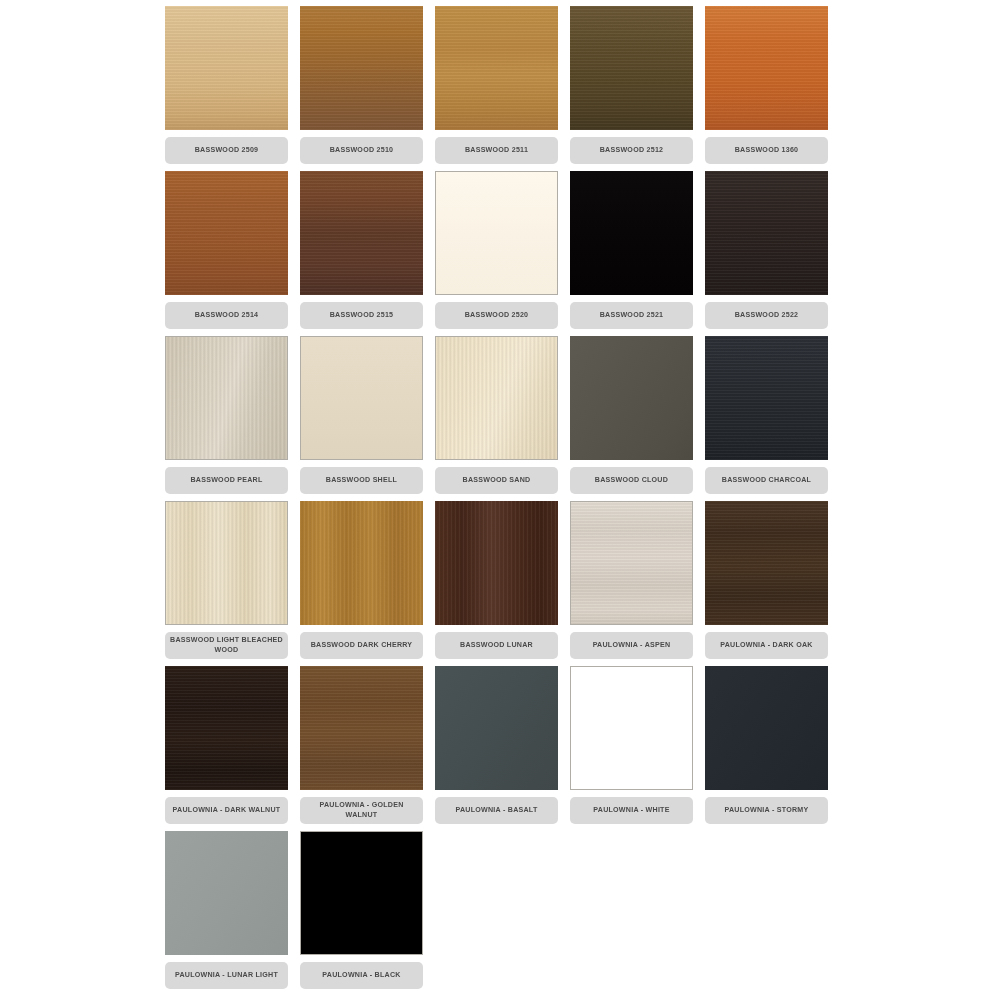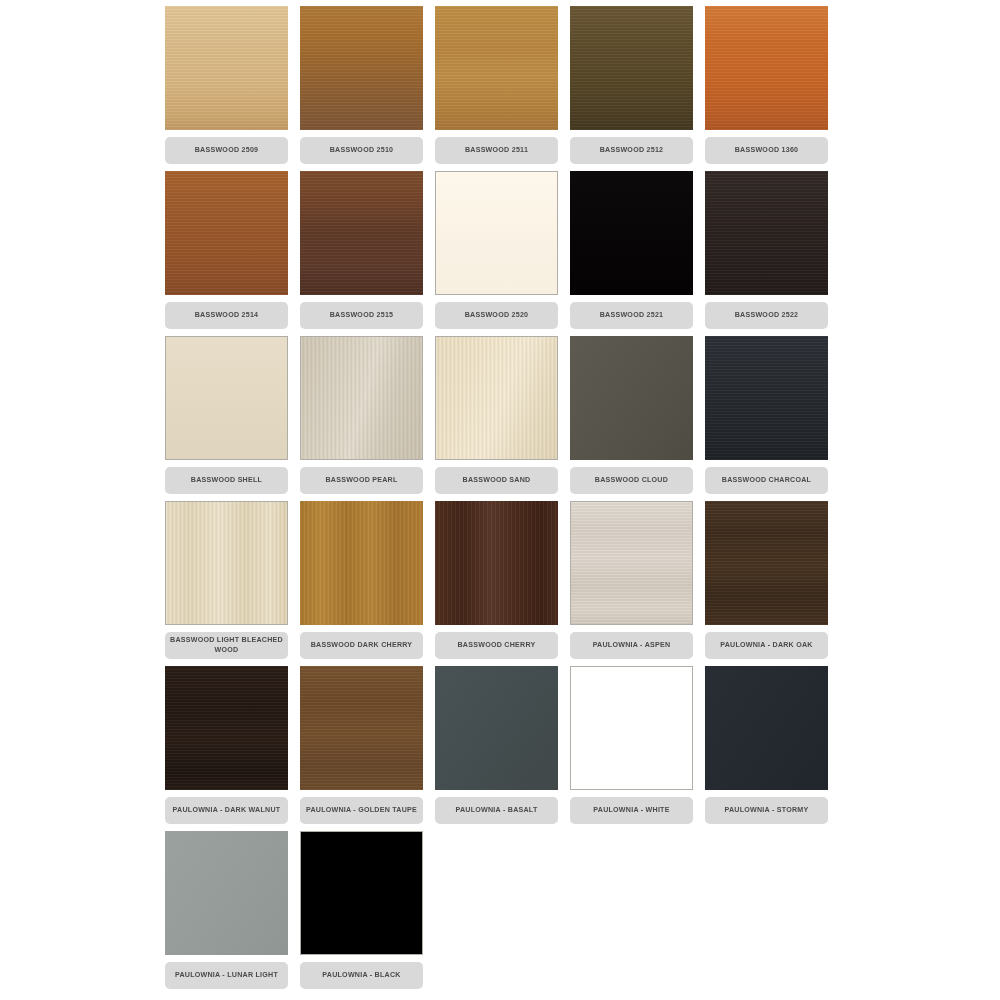--- a/index.html
+++ b/index.html
@@ -118,26 +118,26 @@
       </div>
       <div class="cell">
         <div class="swatch" style="background: linear-gradient(rgb(13, 10, 11) 0%, rgb(8, 5, 6) 60%, rgb(5, 3, 4) 100%);"></div>
         <div class="label">BASSWOOD 2521</div>
       </div>
       <div class="cell">
         <div class="swatch grain-h" style="background: linear-gradient(rgb(51, 42, 38) 0%, rgb(44, 35, 32) 40%, rgb(39, 31, 29) 75%, rgb(34, 27, 25) 100%);"></div>
         <div class="label">BASSWOOD 2522</div>
       </div>
       <div class="cell">
+        <div class="swatch bordered grain-v" style="background: linear-gradient(105deg, rgb(210, 201, 183) 0%, rgb(222, 214, 198) 38%, rgb(228, 221, 207) 52%, rgb(214, 206, 189) 70%, rgb(205, 196, 178) 100%);"></div>
+        <div class="label">BASSWOOD  PEARL</div>
+      </div>
+      <div class="cell">
         <div class="swatch bordered" style="background: linear-gradient(rgb(231, 221, 200) 0%, rgb(227, 217, 195) 55%, rgb(223, 212, 189) 100%);"></div>
         <div class="label">BASSWOOD SHELL</div>
-      </div>
-      <div class="cell">
-        <div class="swatch bordered grain-v" style="background: linear-gradient(105deg, rgb(210, 201, 183) 0%, rgb(222, 214, 198) 38%, rgb(228, 221, 207) 52%, rgb(214, 206, 189) 70%, rgb(205, 196, 178) 100%);"></div>
-        <div class="label">BASSWOOD  PEARL</div>
       </div>
       <div class="cell">
         <div class="swatch bordered grain-v" style="background: linear-gradient(110deg, rgb(236, 224, 196) 0%, rgb(244, 233, 207) 40%, rgb(246, 236, 213) 55%, rgb(235, 223, 195) 78%, rgb(228, 214, 184) 100%);"></div>
         <div class="label">BASSWOOD SAND</div>
       </div>
       <div class="cell">
         <div class="swatch" style="background: linear-gradient(125deg, rgb(93, 90, 81) 0%, rgb(87, 84, 75) 45%, rgb(82, 80, 70) 80%, rgb(77, 75, 66) 100%);"></div>
         <div class="label">BASSWOOD CLOUD</div>
       </div>
       <div class="cell">
@@ -147,37 +147,37 @@
       <div class="cell">
         <div class="swatch bordered grain-v" style="background: linear-gradient(to right, rgb(236, 225, 200) 0%, rgb(230, 217, 187) 20%, rgb(239, 229, 206) 44%, rgb(228, 215, 184) 66%, rgb(238, 227, 203) 86%, rgb(226, 213, 182) 100%);"></div>
         <div class="label">BASSWOOD LIGHT BLEACHED WOOD</div>
       </div>
       <div class="cell">
         <div class="swatch grain-v" style="background: linear-gradient(to right, rgb(171, 122, 48) 0%, rgb(187, 138, 60) 18%, rgb(169, 120, 48) 38%, rgb(184, 135, 58) 58%, rgb(166, 117, 48) 78%, rgb(178, 128, 53) 100%);"></div>
         <div class="label">BASSWOOD DARK CHERRY</div>
       </div>
       <div class="cell">
         <div class="swatch grain-v" style="background: linear-gradient(to right, rgb(81, 48, 31) 0%, rgb(69, 38, 25) 22%, rgb(90, 56, 42) 46%, rgb(74, 42, 28) 68%, rgb(63, 34, 21) 86%, rgb(75, 44, 30) 100%);"></div>
-        <div class="label">BASSWOOD CHERRY</div>
+        <div class="label">BASSWOOD LUNAR</div>
       </div>
       <div class="cell">
         <div class="swatch bordered grain-h" style="background: linear-gradient(rgb(227, 220, 210) 0%, rgb(217, 209, 198) 22%, rgb(224, 216, 206) 45%, rgb(213, 204, 193) 68%, rgb(222, 214, 203) 88%, rgb(211, 202, 190) 100%);"></div>
         <div class="label">PAULOWNIA - ASPEN</div>
       </div>
       <div class="cell">
         <div class="swatch grain-h" style="background: linear-gradient(rgb(74, 53, 36) 0%, rgb(62, 44, 29) 26%, rgb(72, 51, 32) 52%, rgb(58, 42, 28) 76%, rgb(69, 48, 31) 100%);"></div>
         <div class="label">PAULOWNIA - DARK OAK</div>
       </div>
       <div class="cell">
         <div class="swatch grain-h" style="background: linear-gradient(rgb(43, 30, 23) 0%, rgb(36, 24, 19) 32%, rgb(42, 29, 22) 60%, rgb(31, 21, 16) 85%, rgb(38, 26, 20) 100%);"></div>
         <div class="label">PAULOWNIA - DARK WALNUT</div>
       </div>
       <div class="cell">
         <div class="swatch grain-h" style="background: linear-gradient(rgb(119, 83, 47) 0%, rgb(109, 74, 41) 28%, rgb(116, 80, 45) 55%, rgb(104, 71, 42) 80%, rgb(111, 77, 45) 100%);"></div>
-        <div class="label">PAULOWNIA - GOLDEN TAUPE</div>
+        <div class="label">PAULOWNIA - GOLDEN WALNUT</div>
       </div>
       <div class="cell">
         <div class="swatch" style="background: linear-gradient(125deg, rgb(73, 82, 84) 0%, rgb(68, 77, 79) 48%, rgb(64, 72, 73) 100%);"></div>
         <div class="label">PAULOWNIA - BASALT</div>
       </div>
       <div class="cell">
         <div class="swatch bordered" style="background: linear-gradient(rgb(255, 255, 255) 0%, rgb(255, 255, 255) 100%);"></div>
         <div class="label">PAULOWNIA - WHITE</div>
       </div>
       <div class="cell">

